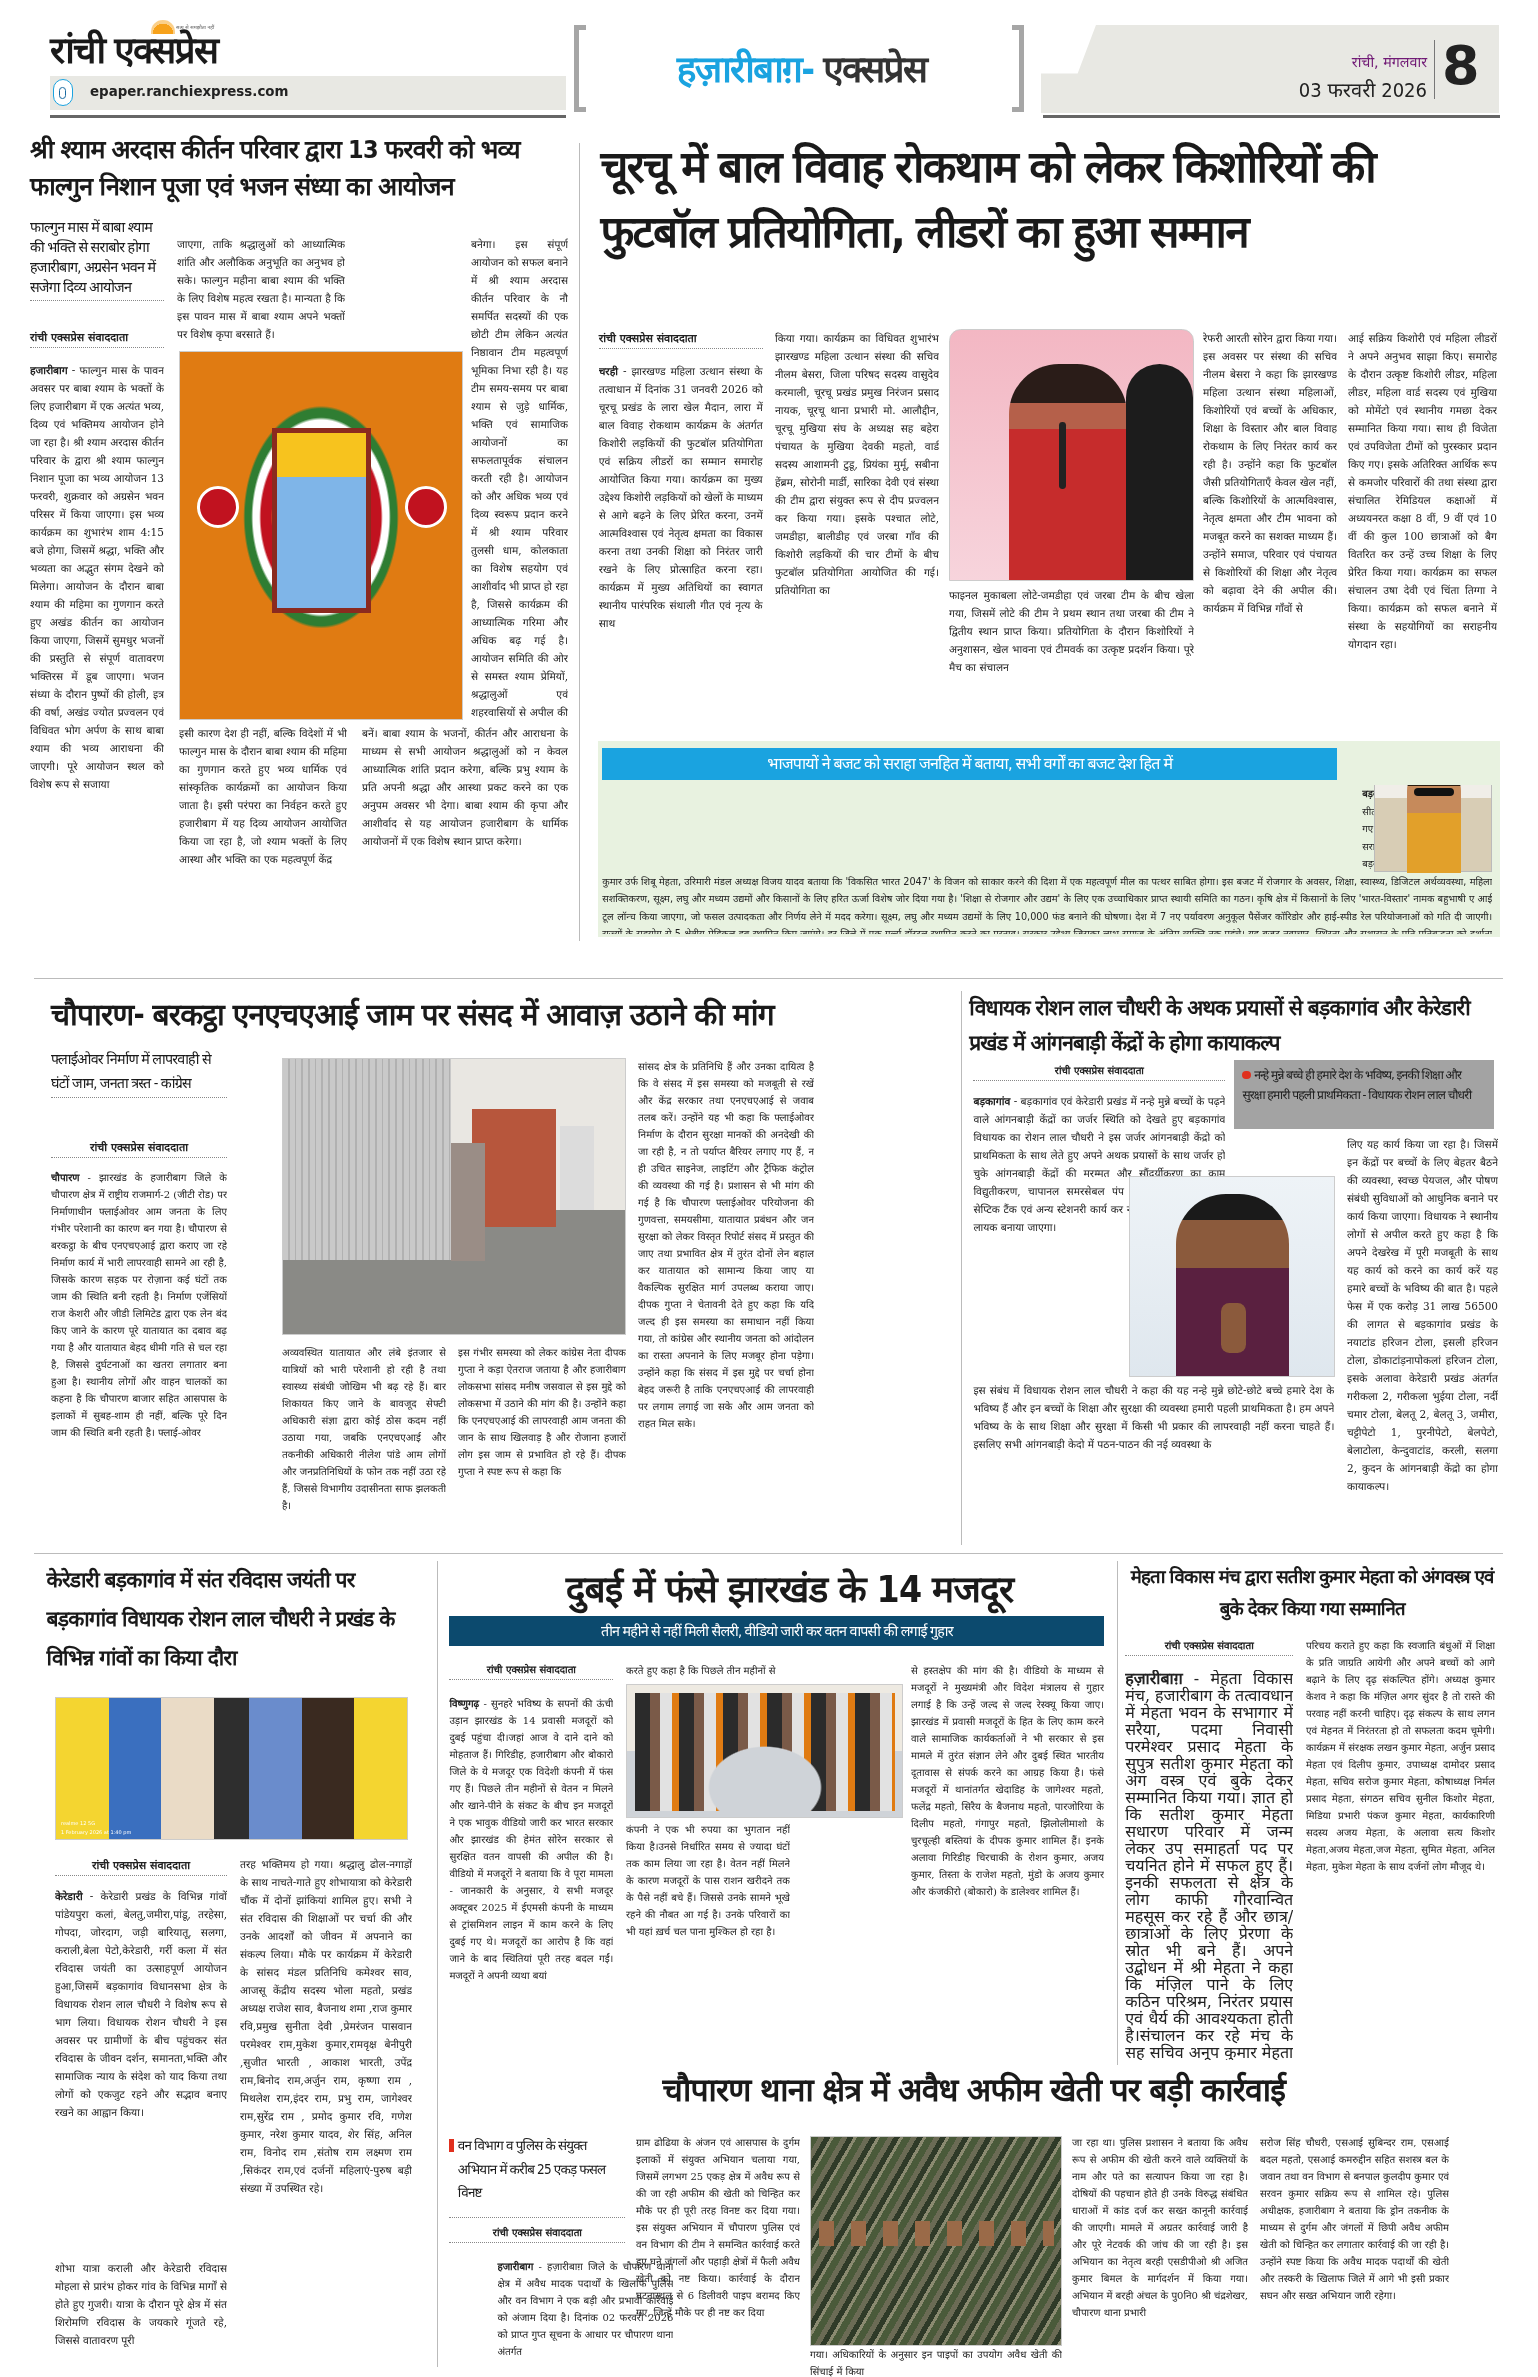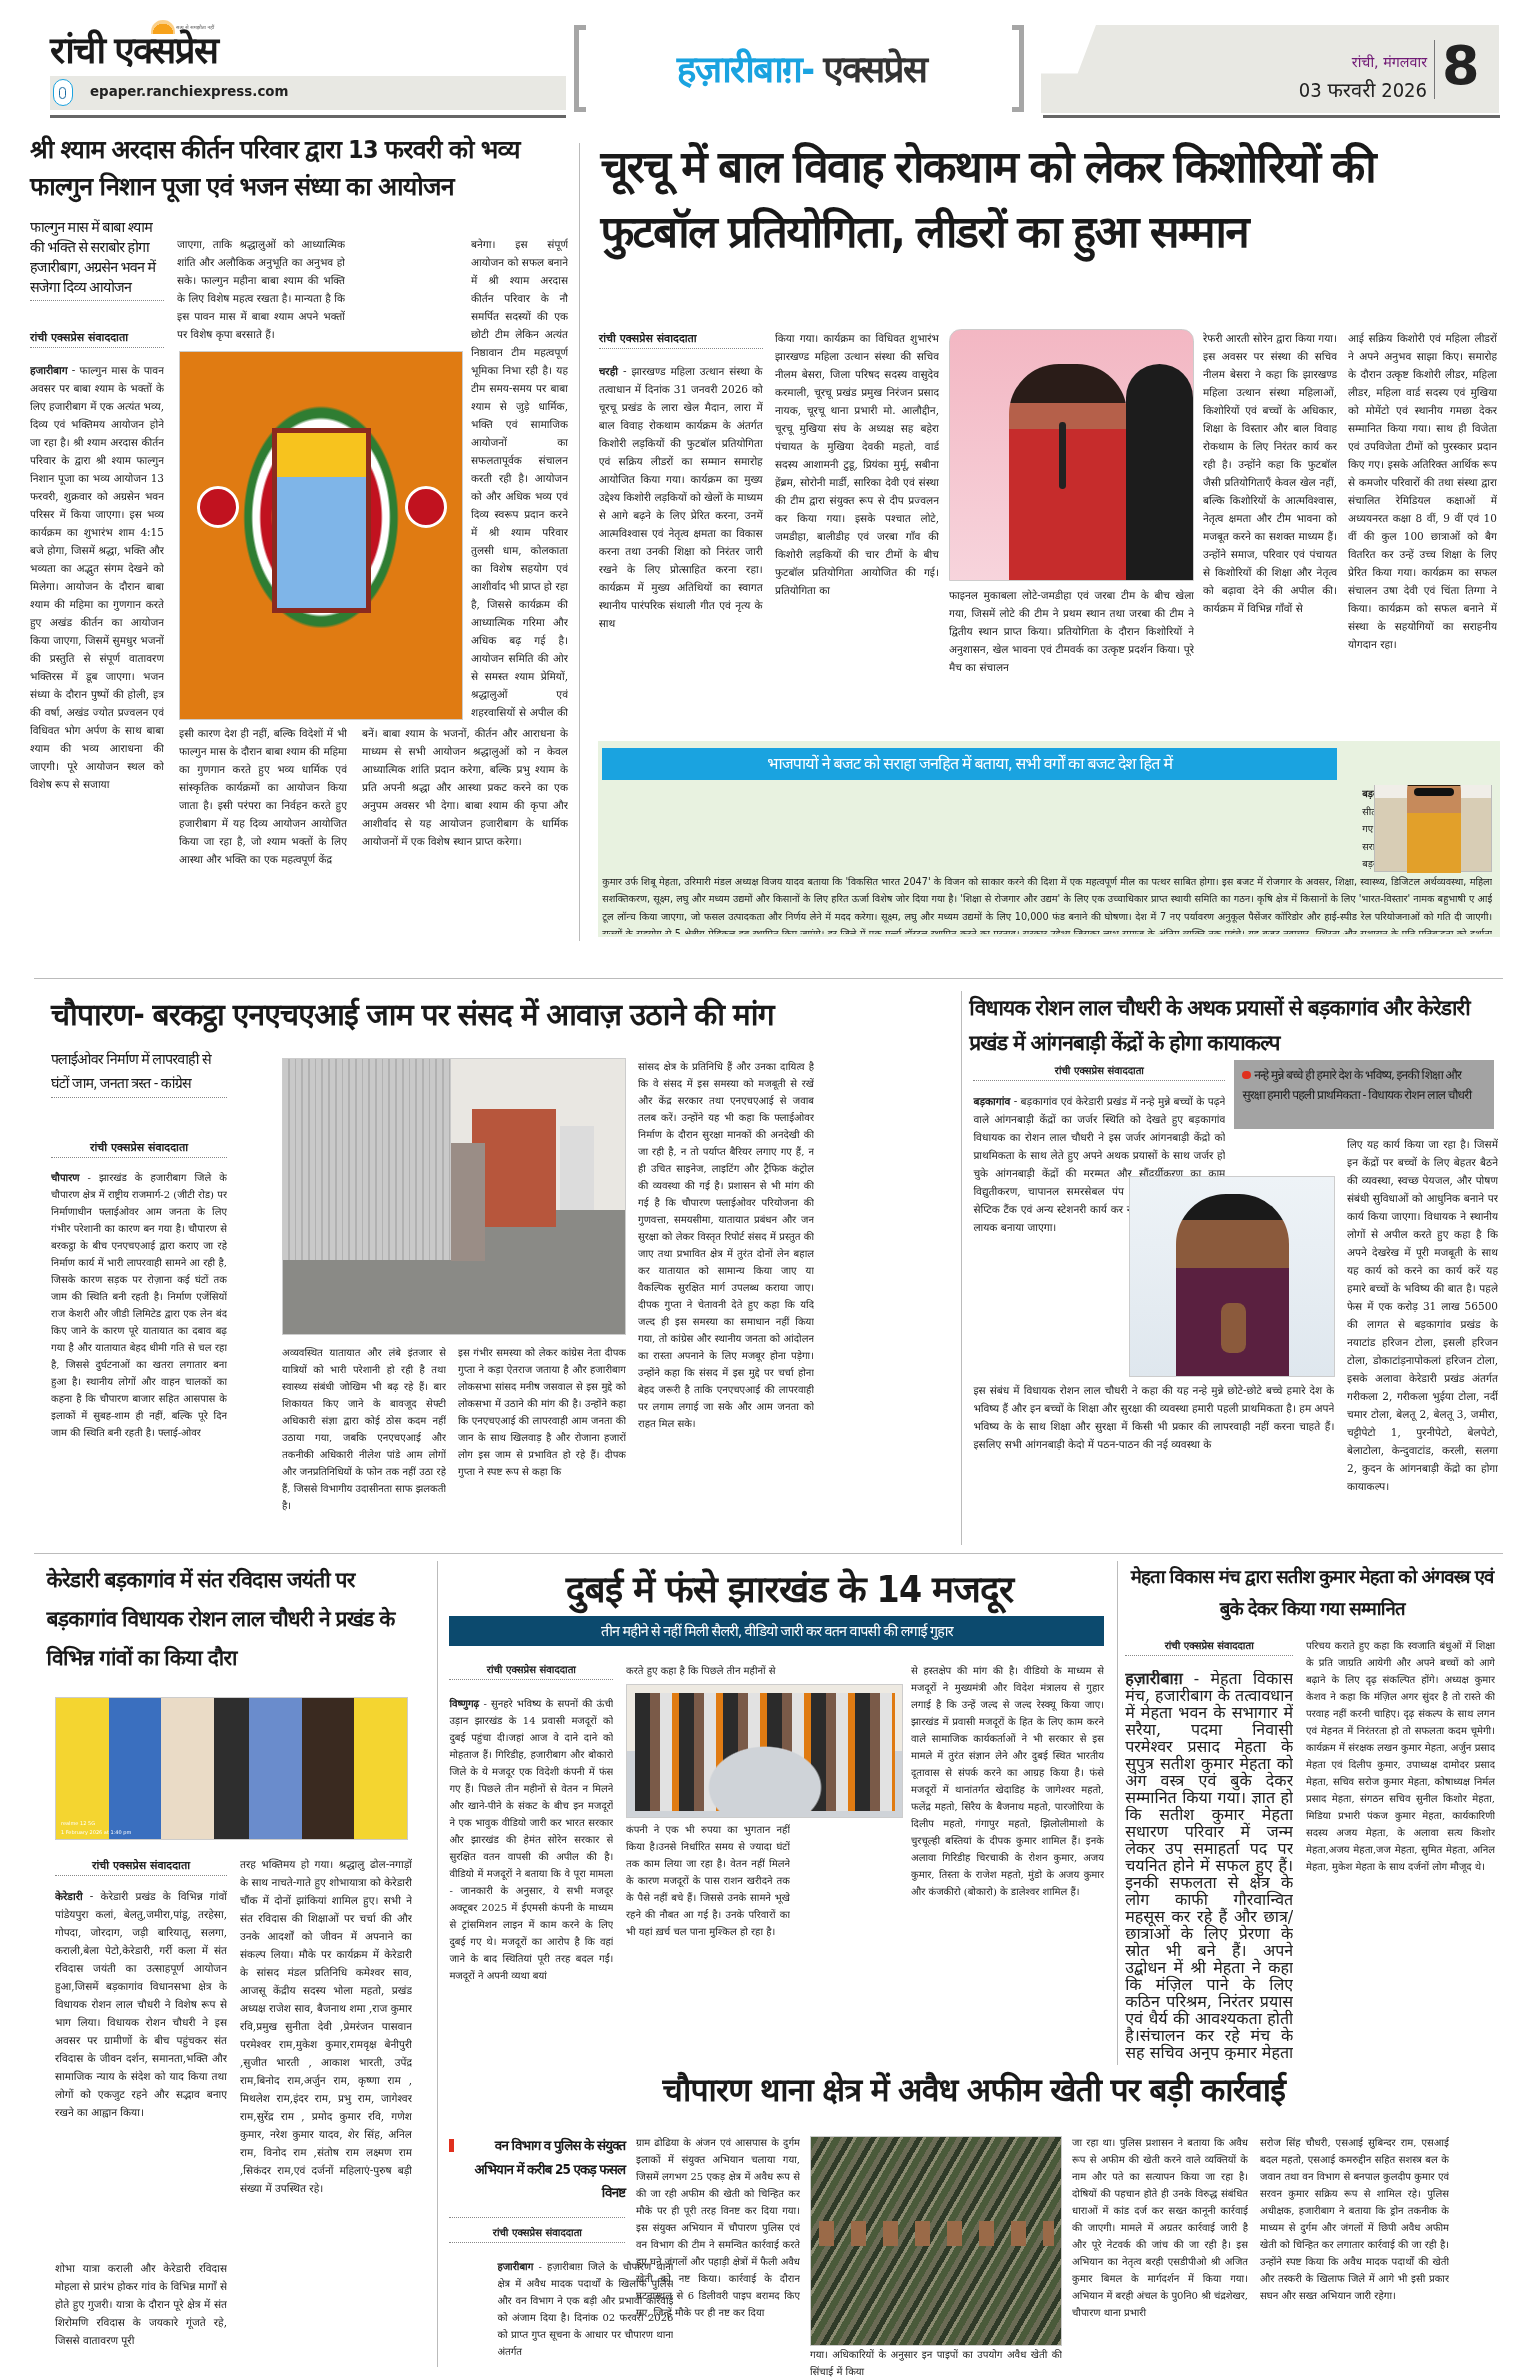--- a/index.html
+++ b/index.html
@@ -174,21 +174,21 @@
   <div class="abs body-text" style="left:4.2px;top:109px;width:168px;height:390px;font-size:16px;line-height:17px;">
     <span class="dateline">हज़ारीबाग़</span> - <span>मेहता विकास मंच, हजारीबाग के तत्वावधान में मेहता भवन के सभागार में सरैया, पदमा निवासी परमेश्वर प्रसाद मेहता के सुपुत्र सतीश कुमार मेहता को अंग वस्त्र एवं बुके देकर सम्मानित किया गया। ज्ञात हो कि सतीश कुमार मेहता सधारण परिवार में जन्म लेकर उप समाहर्ता पद पर चयनित होने में सफल हुए हैं। इनकी सफलता से क्षेत्र के लोग काफी गौरवान्वित महसूस कर रहे हैं और छात्र/छात्राओं के लिए प्रेरणा के स्रोत भी बने हैं। अपने उद्बोधन में श्री मेहता ने कहा कि मंज़िल पाने के लिए कठिन परिश्रम, निरंतर प्रयास एवं धैर्य की आवश्यकता होती है।संचालन कर रहे मंच के सह सचिव अनूप कुमार मेहता ने इनकी सफलता की यात्रा का संक्षिप्त</span>
   </div>
   <div class="abs body-text" style="left:185px;top:76px;width:189px;height:424px;font-size:10px;line-height:17px;">परिचय कराते हुए कहा कि स्वजाति बंधुओं में शिक्षा के प्रति जाग्रति आयेगी और अपने बच्चों को आगे बढ़ाने के लिए दृढ़ संकल्पित होंगे। अध्यक्ष कुमार केशव ने कहा कि मंज़िल अगर सुंदर है तो रास्ते की परवाह नहीं करनी चाहिए। दृढ़ संकल्प के साथ लगन एवं मेहनत में निरंतरता हो तो सफलता कदम चूमेगी। कार्यक्रम में संरक्षक लखन कुमार मेहता, अर्जुन प्रसाद मेहता एवं दिलीप कुमार, उपाध्यक्ष दामोदर प्रसाद मेहता, सचिव सरोज कुमार मेहता, कोषाध्यक्ष निर्मल प्रसाद मेहता, संगठन सचिव सुनील किशोर मेहता, मिडिया प्रभारी पंकज कुमार मेहता, कार्यकारिणी सदस्य अजय मेहता, के अलावा सत्य किशोर मेहता,अजय मेहता,जज मेहता, सुमित मेहता, अनिल मेहता, मुकेश मेहता के साथ दर्जनों लोग मौजूद थे।</div>
 </div>
 
 <div class="abs" style="left:441px;top:2067px;width:1062px;height:311px;">
   <div class="abs hl" style="left:8.4px;top:0;width:1049px;font-size:32px;line-height:47px;text-align:center;">चौपारण थाना क्षेत्र में अवैध अफीम खेती पर बड़ी कार्रवाई</div>
   <div class="abs" style="left:8.4px;top:67px;width:176px;height:84px;border-bottom:1.7px dotted #888;">
     <span style="position:absolute;left:0;top:5px;width:4.2px;height:13.4px;background:#e0301e;"></span>
-    <div class="hl" style="padding-left:8.4px;font-size:13.4px;line-height:23.5px;font-weight:bold;text-align:right;">वन विभाग व पुलिस के संयुक्त अभियान में करीब 25 एकड़ फसल विनष्ट</div>
+    <div class="hl" style="padding-left:8.4px;font-size:13.4px;line-height:23.5px;font-weight:normal;text-align:left;">वन विभाग व पुलिस के संयुक्त अभियान में करीब 25 एकड़ फसल विनष्ट</div>
   </div>
   <div class="abs byline" style="left:8.4px;top:158px;width:176px;font-size:10px;text-align:center;">रांची एक्सप्रेस संवाददाता</div>
   <div class="abs body-text" style="left:8.4px;top:191px;width:176px;height:118px;font-size:10px;line-height:17px;margin-left:48px;">
     <span class="dateline">हजारीबाग</span> - <span>हज़ारीबाग़ जिले के चौपारण थाना क्षेत्र में अवैध मादक पदार्थों के खिलाफ पुलिस और वन विभाग ने एक बड़ी और प्रभावी कार्रवाई को अंजाम दिया है। दिनांक 02 फरवरी 2026 को प्राप्त गुप्त सूचना के आधार पर चौपारण थाना अंतर्गत</span>
   </div>
   <div class="abs body-text" style="left:195px;top:67px;width:164px;height:243px;font-size:10px;line-height:17px;">ग्राम ढोढिया के अंजन एवं आसपास के दुर्गम इलाकों में संयुक्त अभियान चलाया गया, जिसमें लगभग 25 एकड़ क्षेत्र में अवैध रूप से की जा रही अफीम की खेती को चिन्हित कर मौके पर ही पूरी तरह विनष्ट कर दिया गया। इस संयुक्त अभियान में चौपारण पुलिस एवं वन विभाग की टीम ने समन्वित कार्रवाई करते हुए घने जंगलों और पहाड़ी क्षेत्रों में फैली अवैध खेती को नष्ट किया। कार्रवाई के दौरान घटनास्थल से 6 डिलीवरी पाइप बरामद किए गए, जिन्हें मौके पर ही नष्ट कर दिया</div>
   <div class="abs photo" style="left:369px;top:69px;width:252px;height:210px;background:repeating-linear-gradient(120deg,#4a5a3a 0 6.7px,#6b6b55 6.7px 11.8px,#2f3a28 11.8px 17px,#8a8a70 17px 20px);">
     <div class="abs" style="left:8.4px;top:84px;width:235px;height:25px;background:repeating-linear-gradient(90deg,#9a6a48 0 15px,transparent 15px 32px);"></div>
   </div>
   <div class="abs body-text" style="left:369px;top:279px;width:252px;height:34px;font-size:10px;line-height:17px;">गया। अधिकारियों के अनुसार इन पाइपों का उपयोग अवैध खेती की सिंचाई में किया</div>

